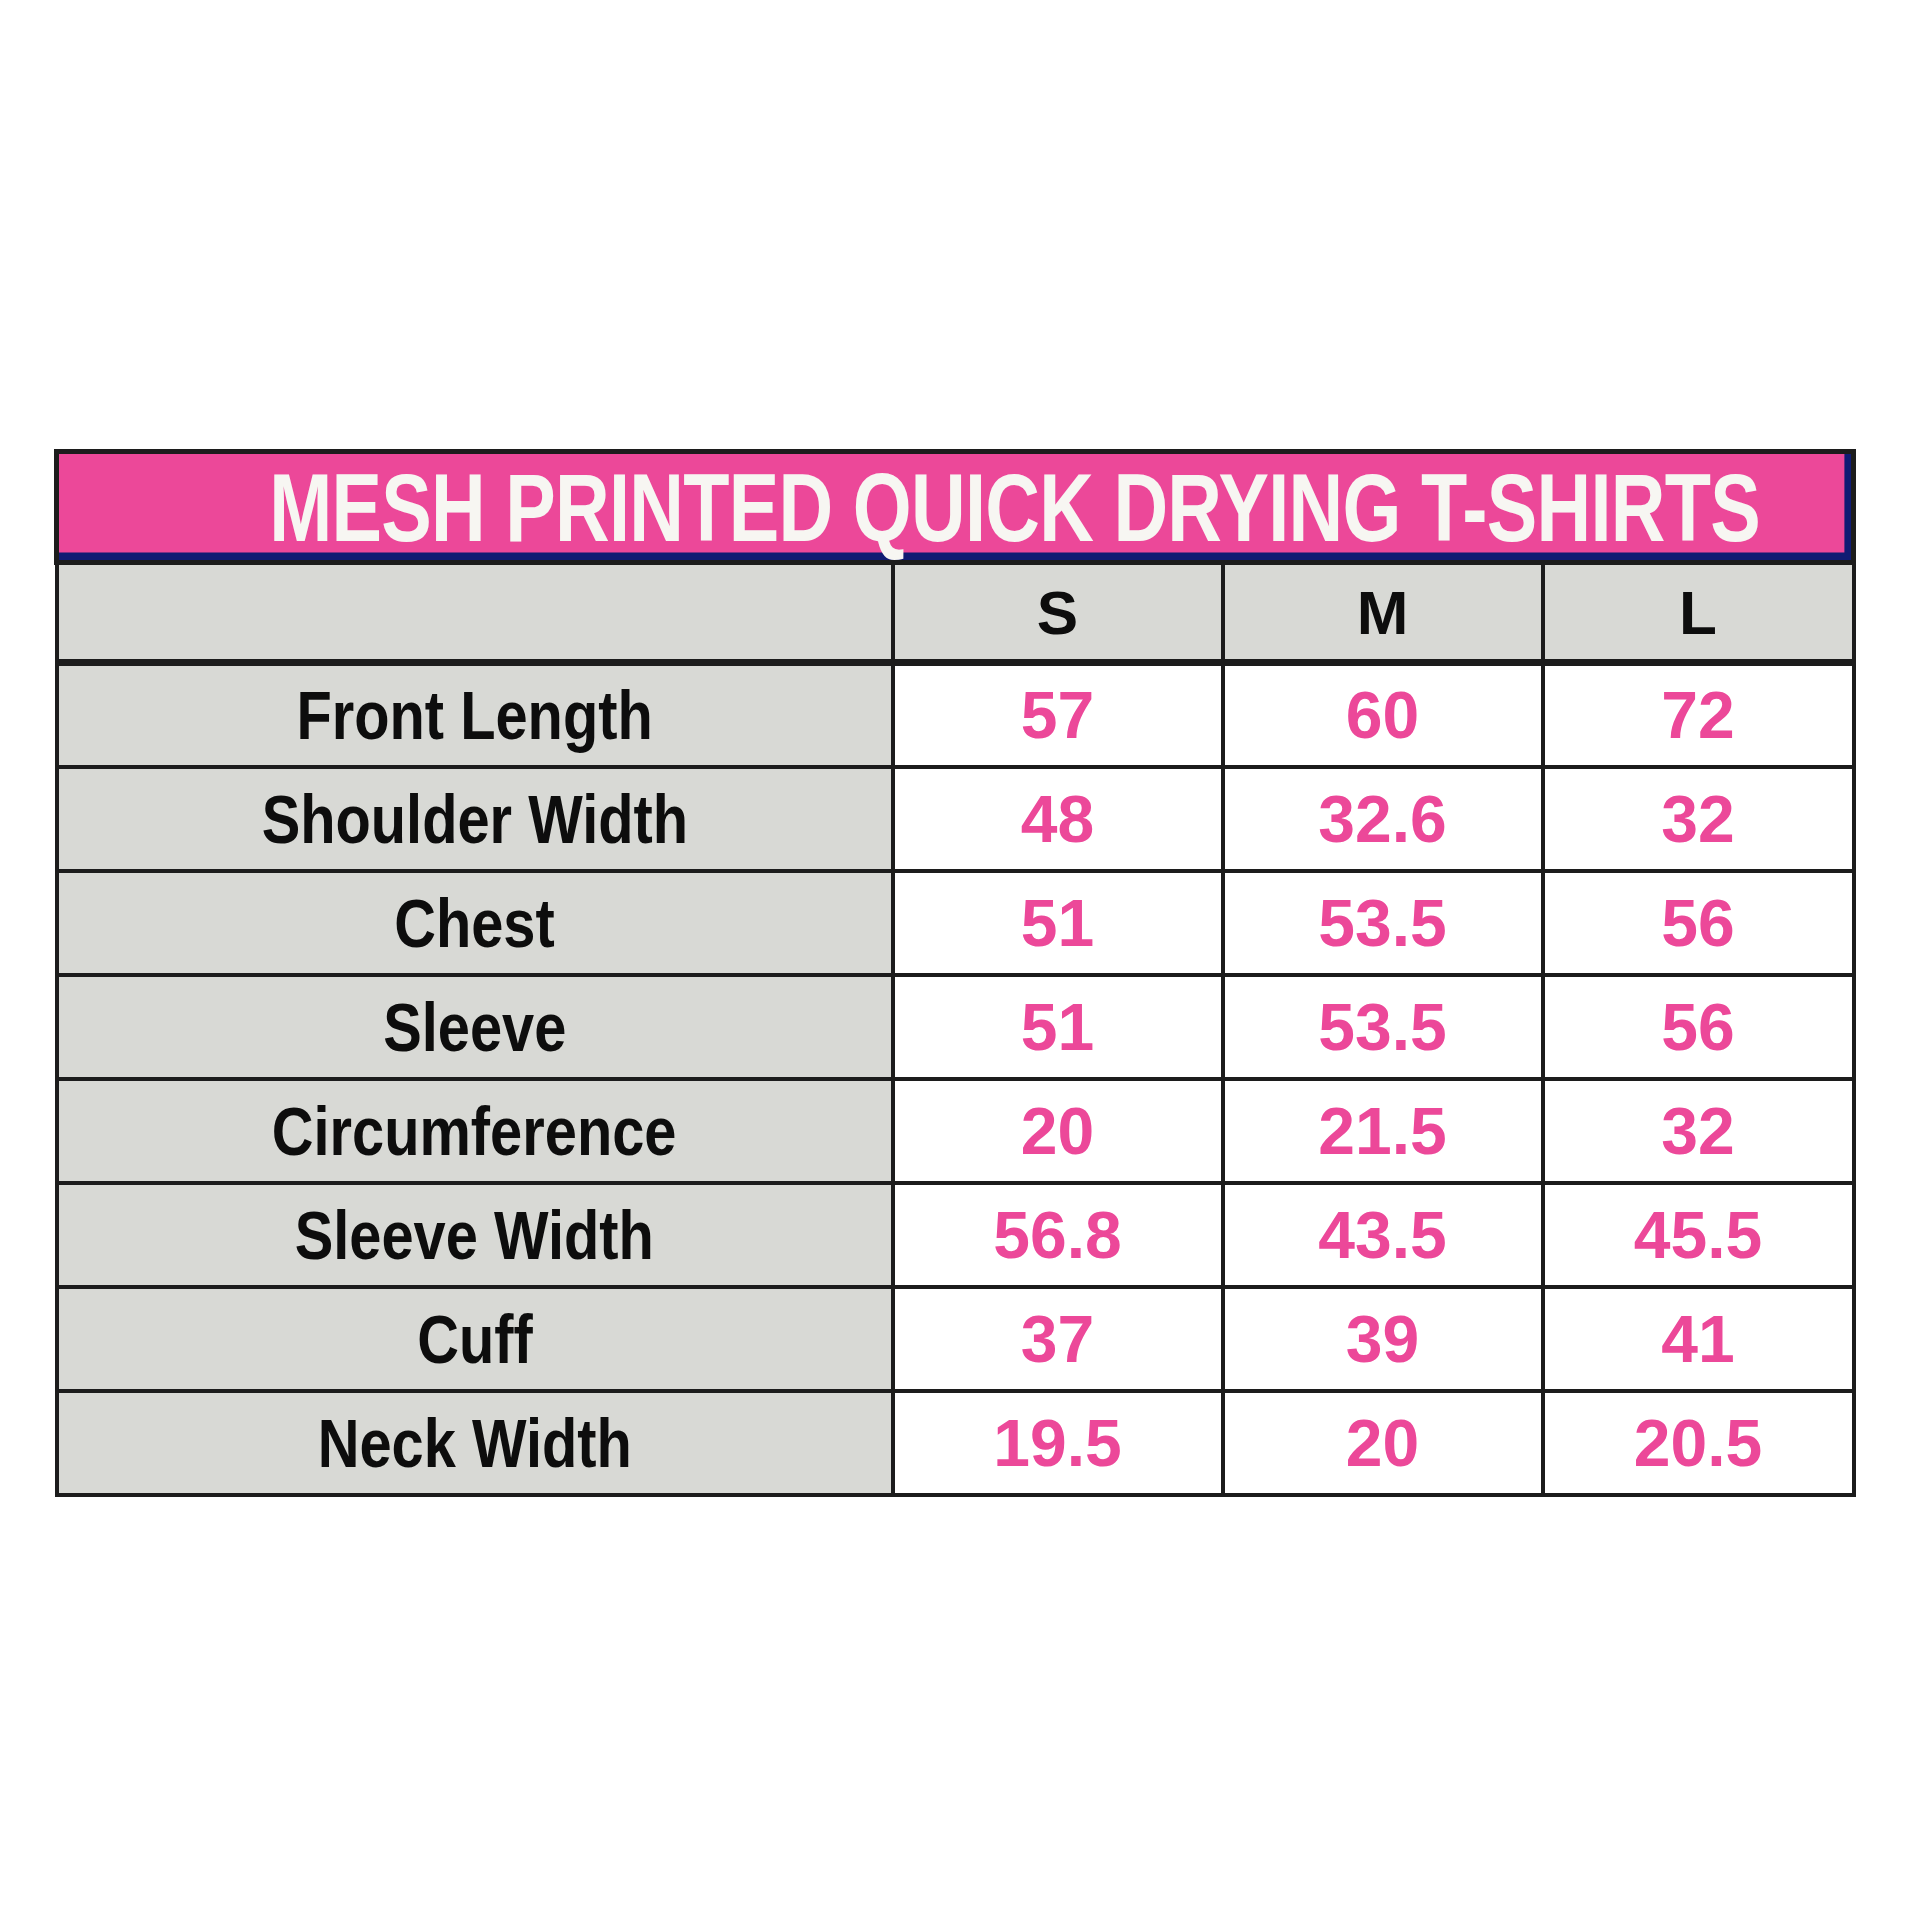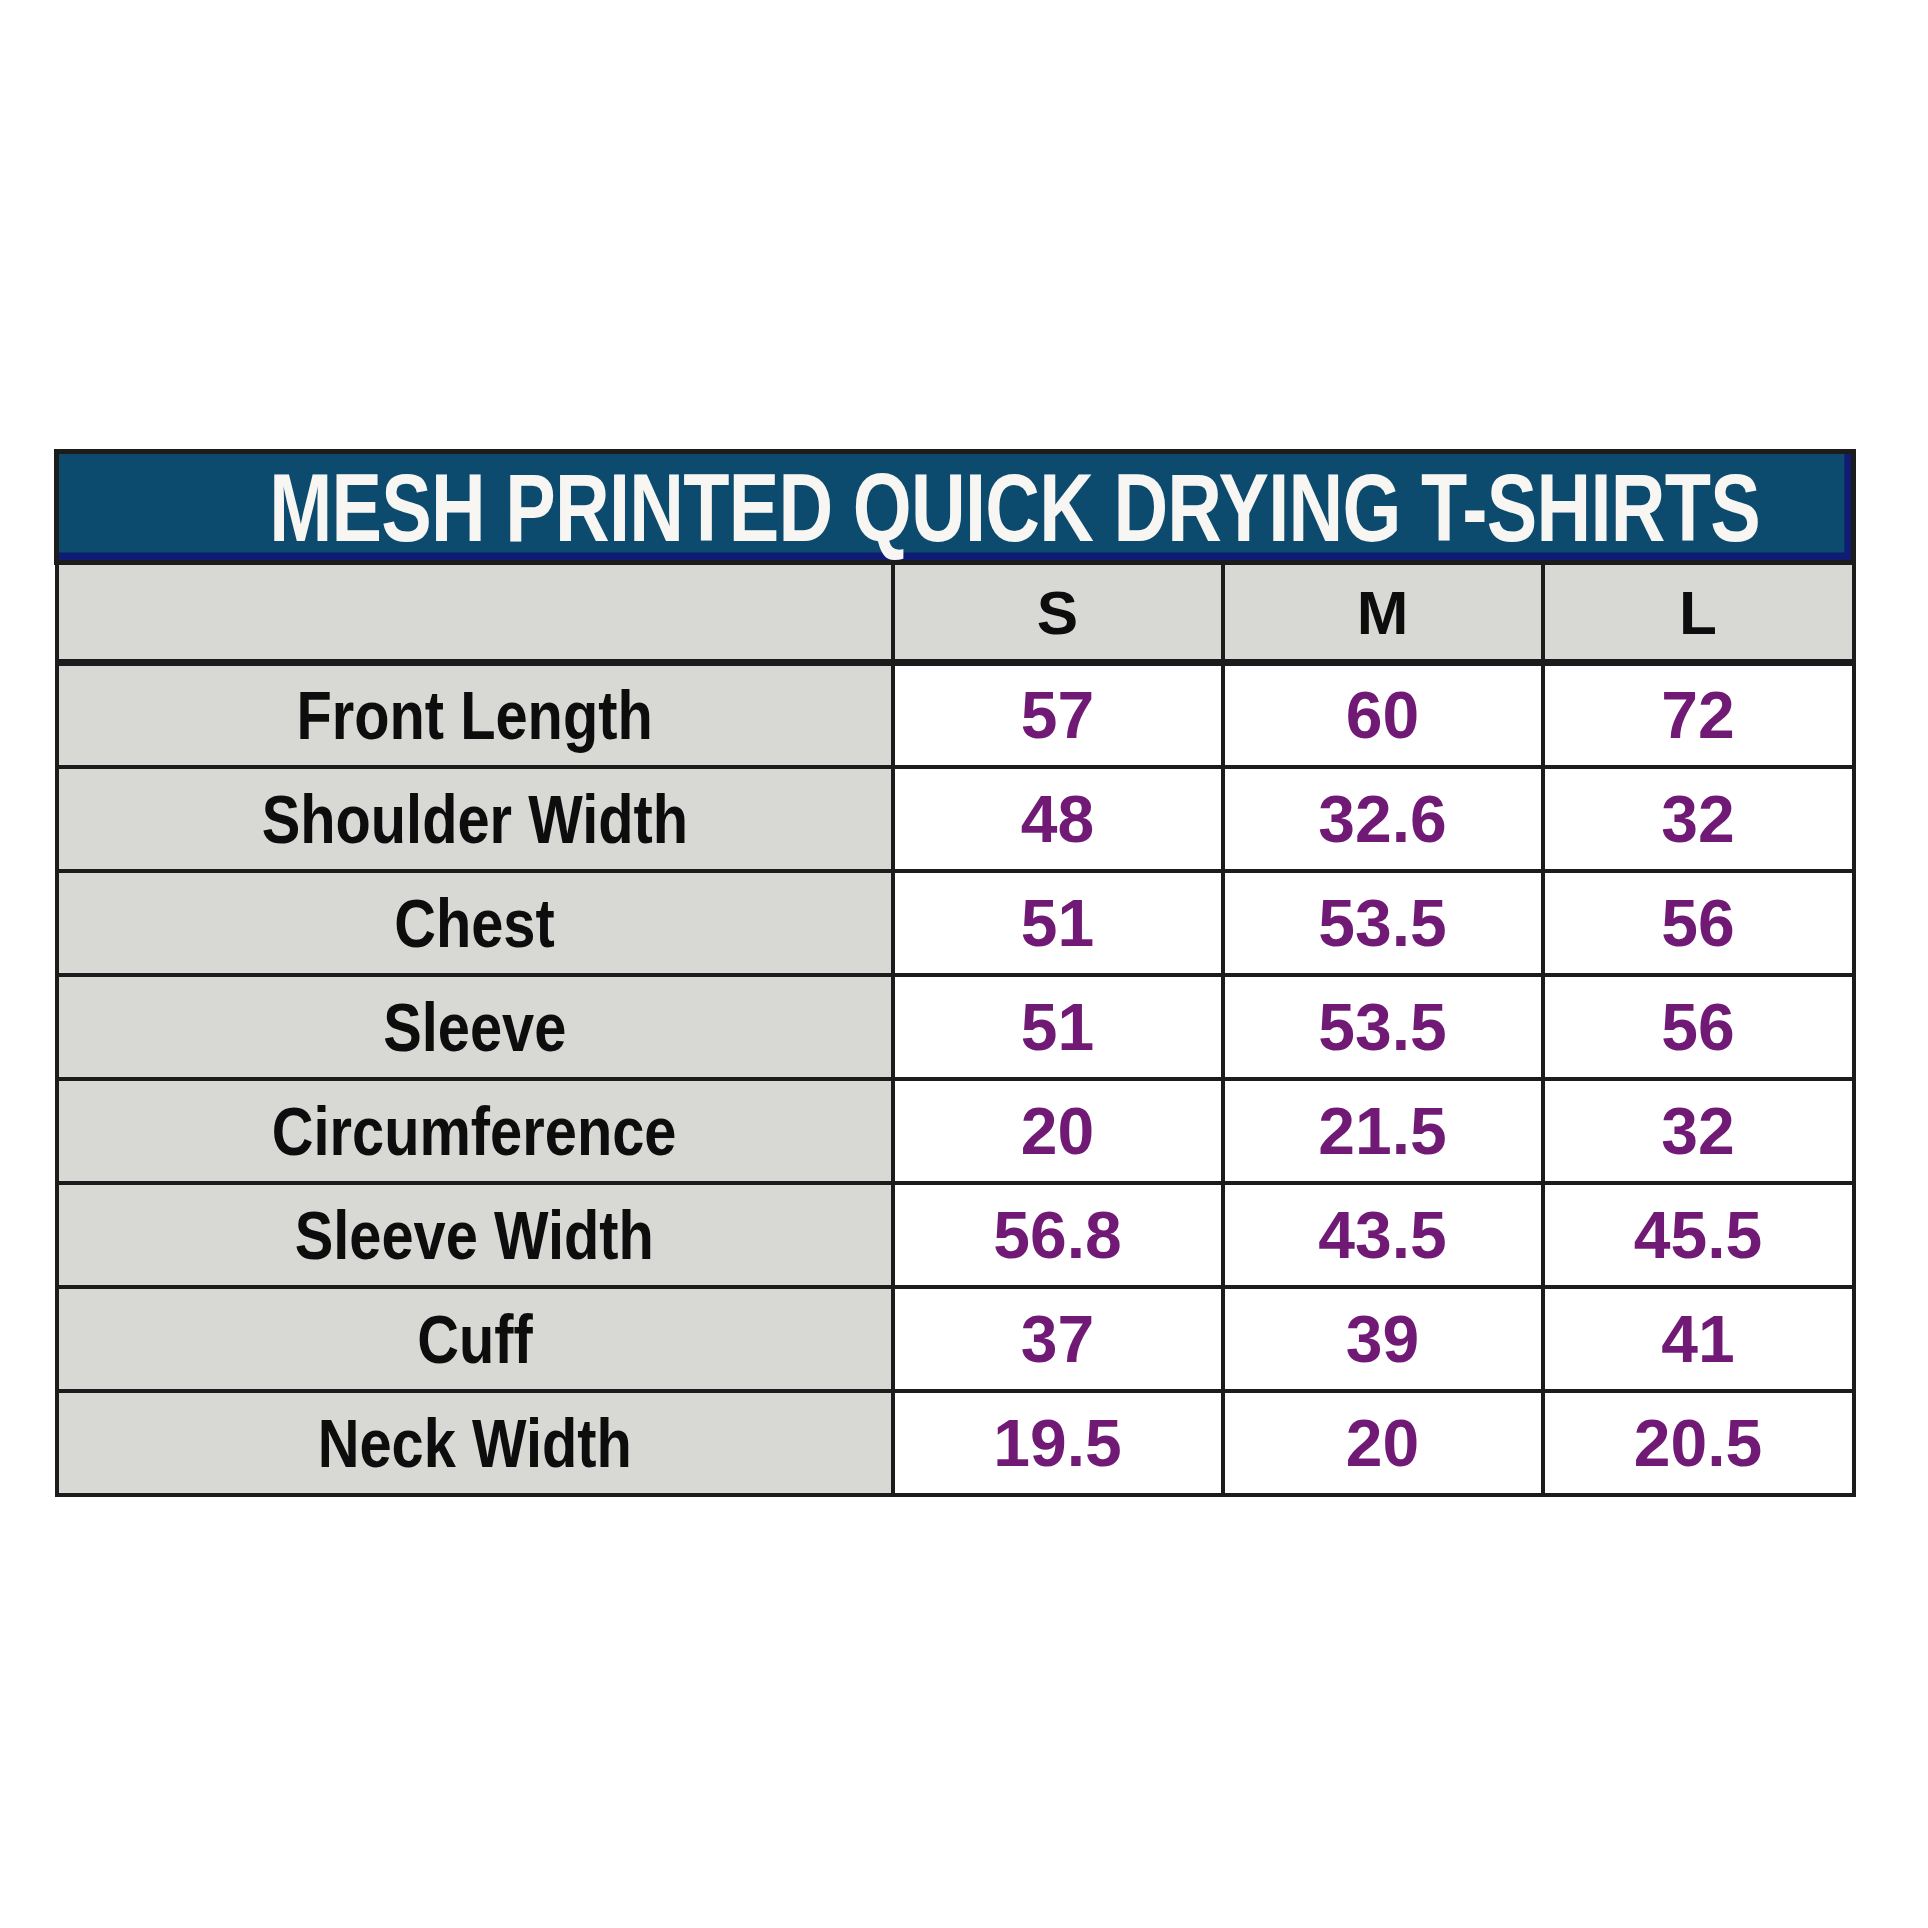--- a/index.html
+++ b/index.html
@@ -27,21 +27,21 @@
   }
   table.size-chart td, table.size-chart th {
     border: 4.7px solid #1c1c1c;
     padding: 0;
     text-align: center;
     vertical-align: middle;
     overflow: hidden;
   }
   tr.title-row th {
     height: 106px;
-    background: #0c4a6e;
+    background: #ec4899;
     border: 5.6px solid #1c1c1c;
     box-shadow: inset -6.6px -7.5px 0 #101B73;
   }
   .title-text {
     display: inline-block;
     transform: scaleX(0.78);
     transform-origin: 50% 50%;
     white-space: nowrap;
     color: #F7F6F2;
     font-size: 97px;
@@ -70,21 +70,21 @@
     white-space: nowrap;
     font-size: 68px;
     font-weight: bold;
     color: #0d0d0d;
     line-height: 1;
   }
   td.value-cell {
     background: #ffffff;
     font-size: 66px;
     font-weight: bold;
-    color: #701a75;
+    color: #ec4899;
   }
 </style>
 </head>
 <body>
 
 <div class="canvas">
   <table class="size-chart">
     <colgroup>
       <col style="width: 836px;">
       <col style="width: 330px;">

